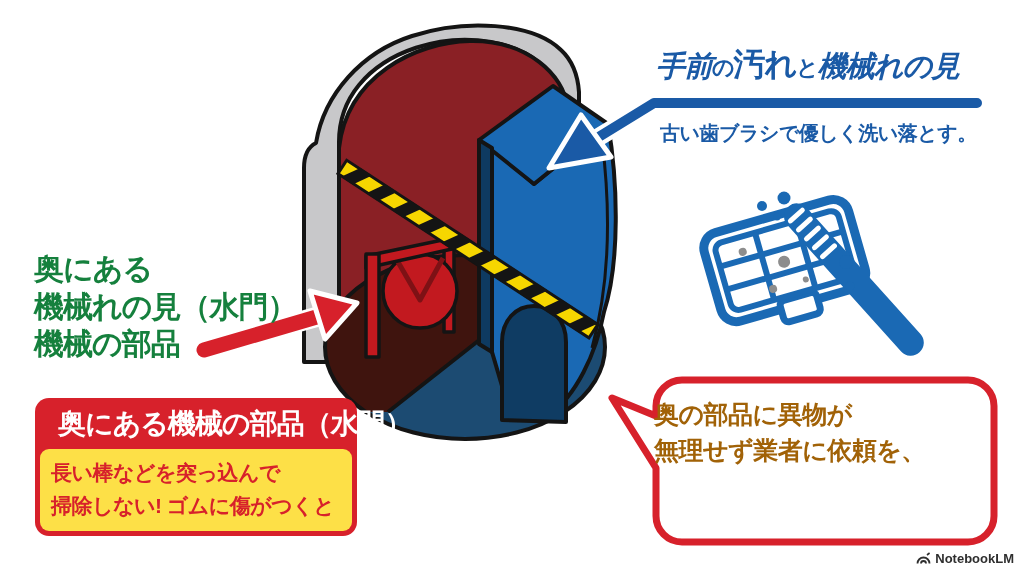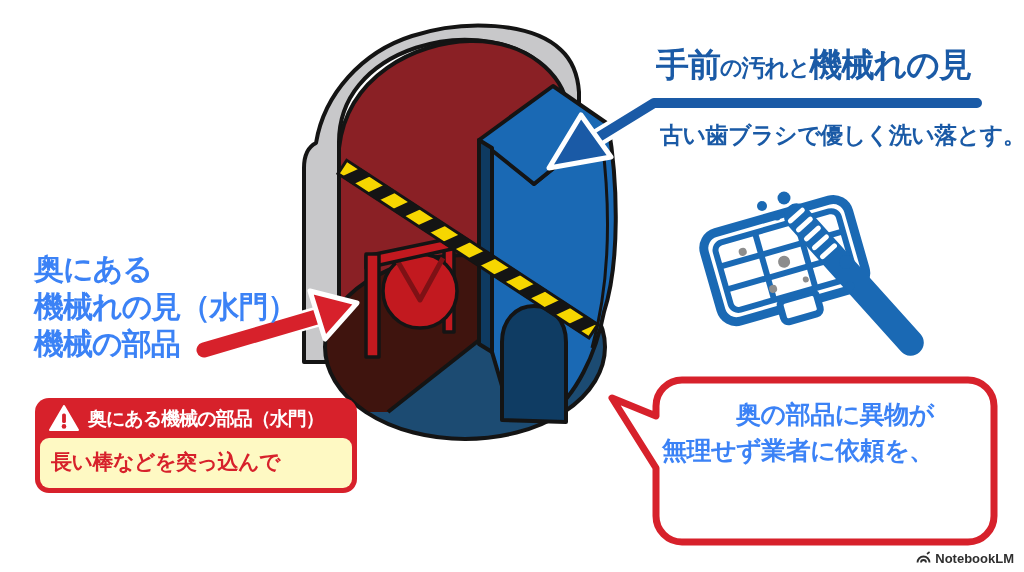--- a/index.html
+++ b/index.html
@@ -6,55 +6,55 @@
   .canvas{
     position:relative;width:1024px;height:572px;background:#ffffff;overflow:hidden;
     font-family:"Liberation Sans","DejaVu Sans",sans-serif;
   }
   .abs{position:absolute;}
   
   .blue-heading{
     left:656px;top:48px;display:flex;align-items:flex-end;
     color:#1a5aa6;font-weight:900;line-height:1;white-space:nowrap;letter-spacing:-1px;
   }
-  .blue-heading .lg{font-size:33px;}
-  .blue-heading .md{font-size:24px;padding-bottom:1px;}
+  .blue-heading .lg{font-size:29px;font-style:italic;}
+  .blue-heading .md{font-size:32px;padding-bottom:1px;}
   .blue-heading .sm{font-size:22px;padding-bottom:2px;}
   .blue-sub{
-    left:660px;top:120px;color:#1a5aa6;font-weight:900;font-size:23px;
+    left:660px;top:120px;color:#1a5aa6;font-weight:900;font-size:20px;
     letter-spacing:-0.5px;white-space:nowrap;
   }
   
   .red-label{
-    left:34px;top:250px;color:#3b82f6;font-weight:900;font-size:30px;
+    left:34px;top:250px;color:#15803d;font-weight:900;font-size:30px;
     line-height:1.25;letter-spacing:-1px;white-space:nowrap;
   }
   
   .warning-box{
     left:35px;top:398px;width:322px;background:#d7212b;border-radius:14px;
     box-sizing:border-box;padding:0 0 5px 0;
   }
   .warning-header{
     display:flex;align-items:center;gap:9px;padding:7px 12px 6px 14px;
-    color:#ffffff;font-weight:900;font-size:19px;letter-spacing:-1px;white-space:nowrap;
+    color:#ffffff;font-weight:900;font-size:28px;letter-spacing:-1px;white-space:nowrap;
   }
   .warning-body{
-    margin:0 5px;background:#fef9c3;border-radius:9px;padding:8px 9px 9px 11px;
+    margin:0 5px;background:#fde047;border-radius:9px;padding:8px 9px 9px 11px;
     color:#d7212b;font-weight:900;font-size:21px;line-height:1.55;
     letter-spacing:-0.5px;white-space:nowrap;
   }
   
   .bubble-wrap{left:598px;top:372px;width:422px;height:180px;}
   .bubble-text{
-    position:absolute;left:64px;top:25px;color:#3b82f6;font-weight:900;
-    font-size:25px;line-height:1.42;letter-spacing:-0.5px;white-space:nowrap;text-align:right;
+    position:absolute;left:56px;top:25px;color:#a16207;font-weight:900;
+    font-size:25px;line-height:1.42;letter-spacing:-0.5px;white-space:nowrap;
   }
   
   .watermark{
-    right:10px;bottom:6px;display:flex;gap:4px;
+    right:10px;bottom:6px;display:flex;align-items:center;gap:4px;
     color:#2e2e2e;font-size:13px;font-weight:600;letter-spacing:0;
   }
 </style>
 </head>
 <body>
 
 <div class="canvas">
 
   <svg class="abs" style="left:0;top:0;" width="1024" height="572" viewBox="0 0 1024 572">
 
@@ -186,20 +186,21 @@
     <div class="warning-header">
       <svg width="30" height="27" viewBox="0 0 30 27">
         <polygon points="15,1 29,25 1,25" fill="#ffffff" stroke="#ffffff" stroke-width="2" stroke-linejoin="round"></polygon>
         <rect x="13.1" y="8.5" width="3.8" height="9.5" rx="1.6" fill="#d7212b"></rect>
         <circle cx="15" cy="21.4" r="2.3" fill="#d7212b"></circle>
       </svg>
       <span>奥にある機械の部品（水門）</span>
     </div>
     <div class="warning-body">
       <div>長い棒などを突っ込んで</div>
+      <div>掃除しない! ゴムに傷がつくと</div>
     </div>
   </div>
 
   <div class="abs bubble-wrap">
     <svg width="422" height="180" viewBox="0 0 422 180">
       <path d="M14,26 L58,44 L58,34 A26,26 0 0 1 84,8 L370,8 A26,26 0 0 1 396,34
                L396,144 A26,26 0 0 1 370,170 L84,170 A26,26 0 0 1 58,144 L58,96 Z" fill="#ffffff" stroke="#d7212b" stroke-width="7" stroke-linejoin="round"></path>
     </svg>
     <div class="bubble-text">
       <div>奥の部品に異物が</div>

